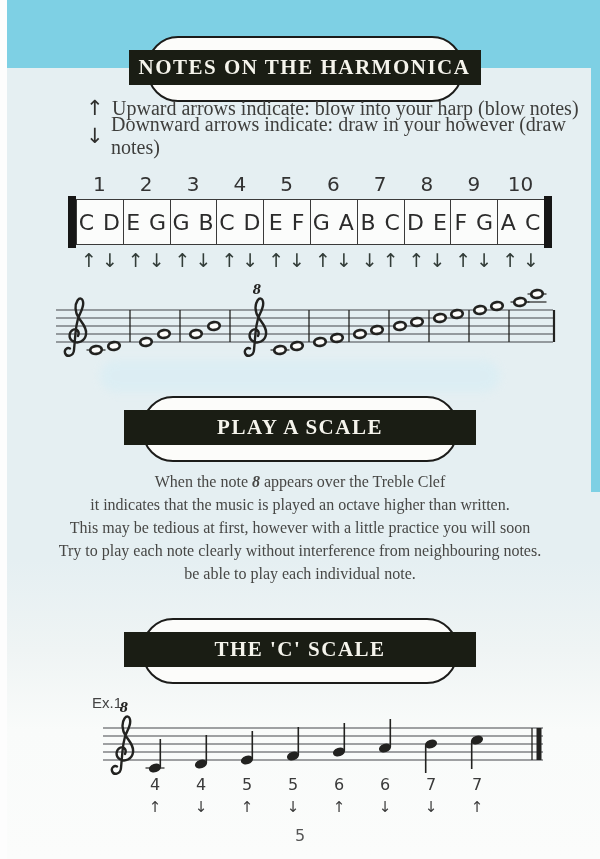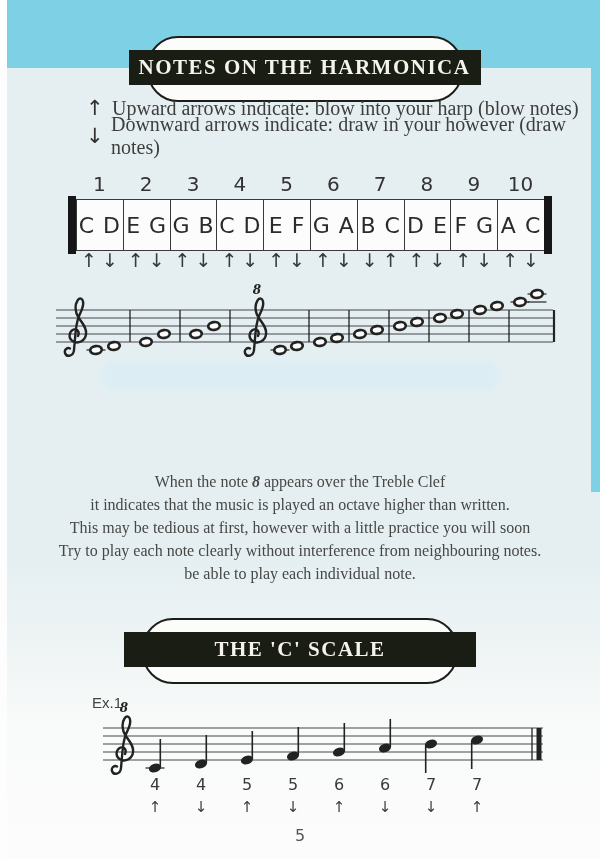--- a/index.html
+++ b/index.html
@@ -20,21 +20,21 @@
                     font-size:21px;letter-spacing:1.5px;}
   #banner-1{top:36px;padding-left:9px;} #banner-2{top:396px;} #banner-3{top:618px;}
 
   .legend{position:absolute;top:94px;left:86px;}
   .legend-row{display:flex;align-items:center;height:28px;color:#3e3e3c;}
   .legend-arrow{font-family:"DejaVu Sans",sans-serif;font-size:21px;color:#2f2f2d;width:26px;}
   .legend-text{font-size:20px;}
 
   .num-row{position:absolute;top:172px;left:68px;width:484px;padding:0 8px;box-sizing:border-box;display:flex;}
   .hole-num{flex:1;text-align:center;font-family:"DejaVu Sans",sans-serif;font-size:20px;color:#333;}
-  .hole-box{position:absolute;top:199px;left:68px;width:484px;height:52px;display:flex;align-items:stretch;}
+  .hole-box{position:absolute;top:199px;left:68px;width:484px;height:46px;display:flex;align-items:stretch;}
   .cap{width:8px;background:#161616;margin:-3px 0;}
   .hole-cell{flex:1;border:1px solid #3a3a3a;border-right:none;display:flex;align-items:center;justify-content:center;
              font-family:"DejaVu Sans",sans-serif;font-size:22px;letter-spacing:1px;color:#2b2b2b;background:#fbfcfb;}
   .hole-cell:last-of-type{border-right:1px solid #3a3a3a;}
   .arrow-row{position:absolute;top:249px;left:68px;width:484px;padding:0 8px;box-sizing:border-box;display:flex;}
   .arrow-pair{flex:1;display:flex;justify-content:space-evenly;}
   .dg-arrow{font-family:"DejaVu Sans",sans-serif;font-size:19px;color:#333d39;}
 
   .staff1-wrap{position:absolute;top:284px;left:52px;z-index:1;}
   .ghost{position:absolute;top:360px;left:100px;width:400px;height:32px;background:#d5edf5;opacity:.55;
@@ -192,20 +192,26 @@
         <line x1="337" y1="26" x2="337" y2="58" stroke="#222220" stroke-width="1.3"></line>
         <line x1="377" y1="26" x2="377" y2="58" stroke="#222220" stroke-width="1.3"></line>
         <line x1="417" y1="26" x2="417" y2="58" stroke="#222220" stroke-width="1.3"></line>
         <line x1="457" y1="26" x2="457" y2="58" stroke="#222220" stroke-width="1.3"></line>
         <line x1="502" y1="26" x2="502" y2="58" stroke="#222220" stroke-width="2.2"></line>
       </svg>
   </div>
 
   <div class="ghost"></div>
 
+  <div class="banner" id="banner-2">
+    <div class="outline"></div>
+    <div class="bar">
+      <span>PLAY A SCALE</span>
+    </div>
+  </div>
 
   <div class="para">
     <div><span>When the note </span><span class="sign">8</span><span> appears over the Treble Clef</span></div>
     <div>it indicates that the music is played an octave higher than written.</div>
     <div>This may be tedious at first, however with a little practice you will soon</div>
     <div>Try to play each note clearly without interference from neighbouring notes.</div>
     <div>be able to play each individual note.</div>
   </div>
 
   <div class="banner" id="banner-3">

